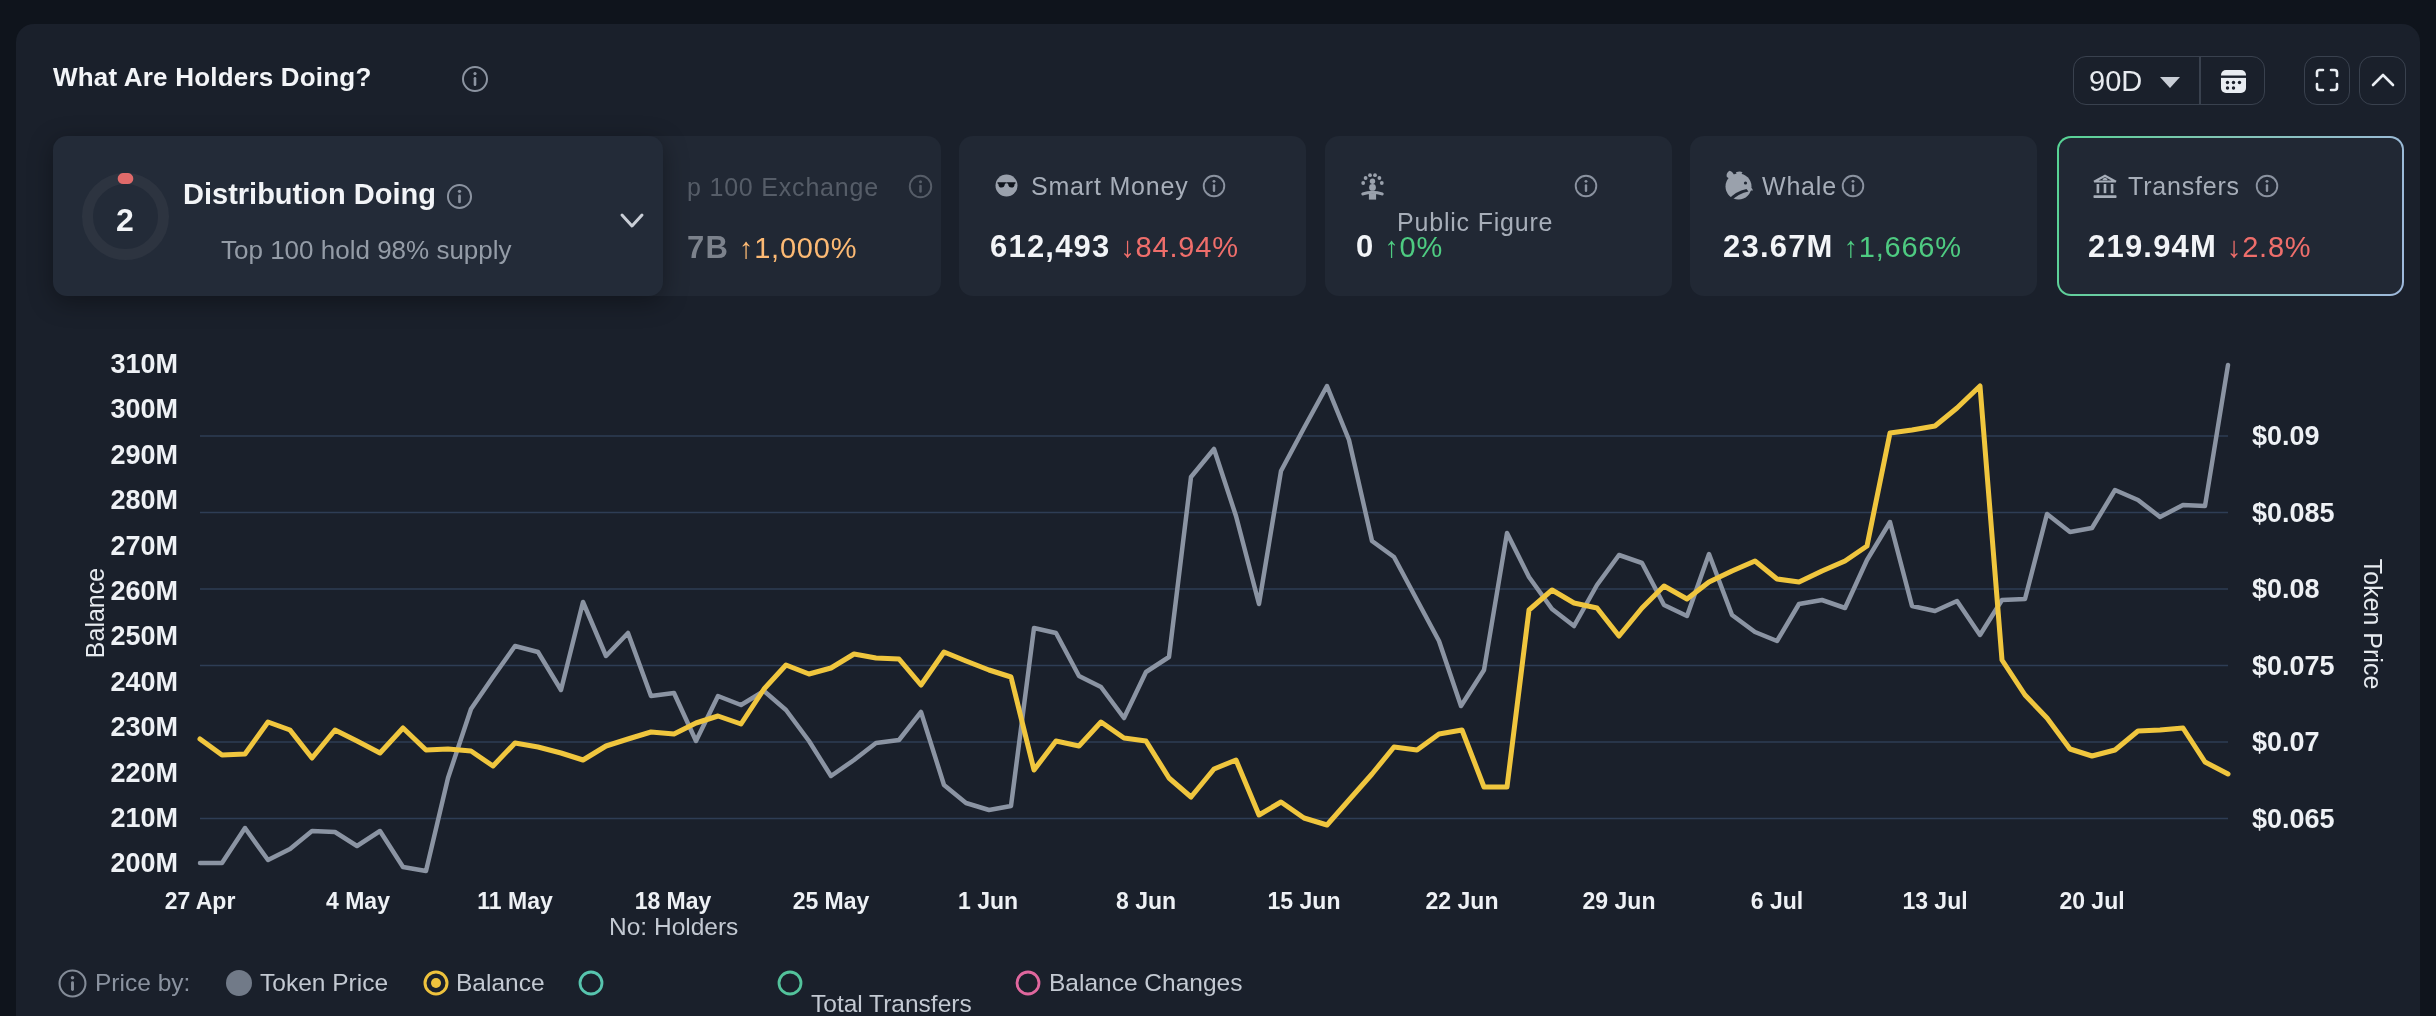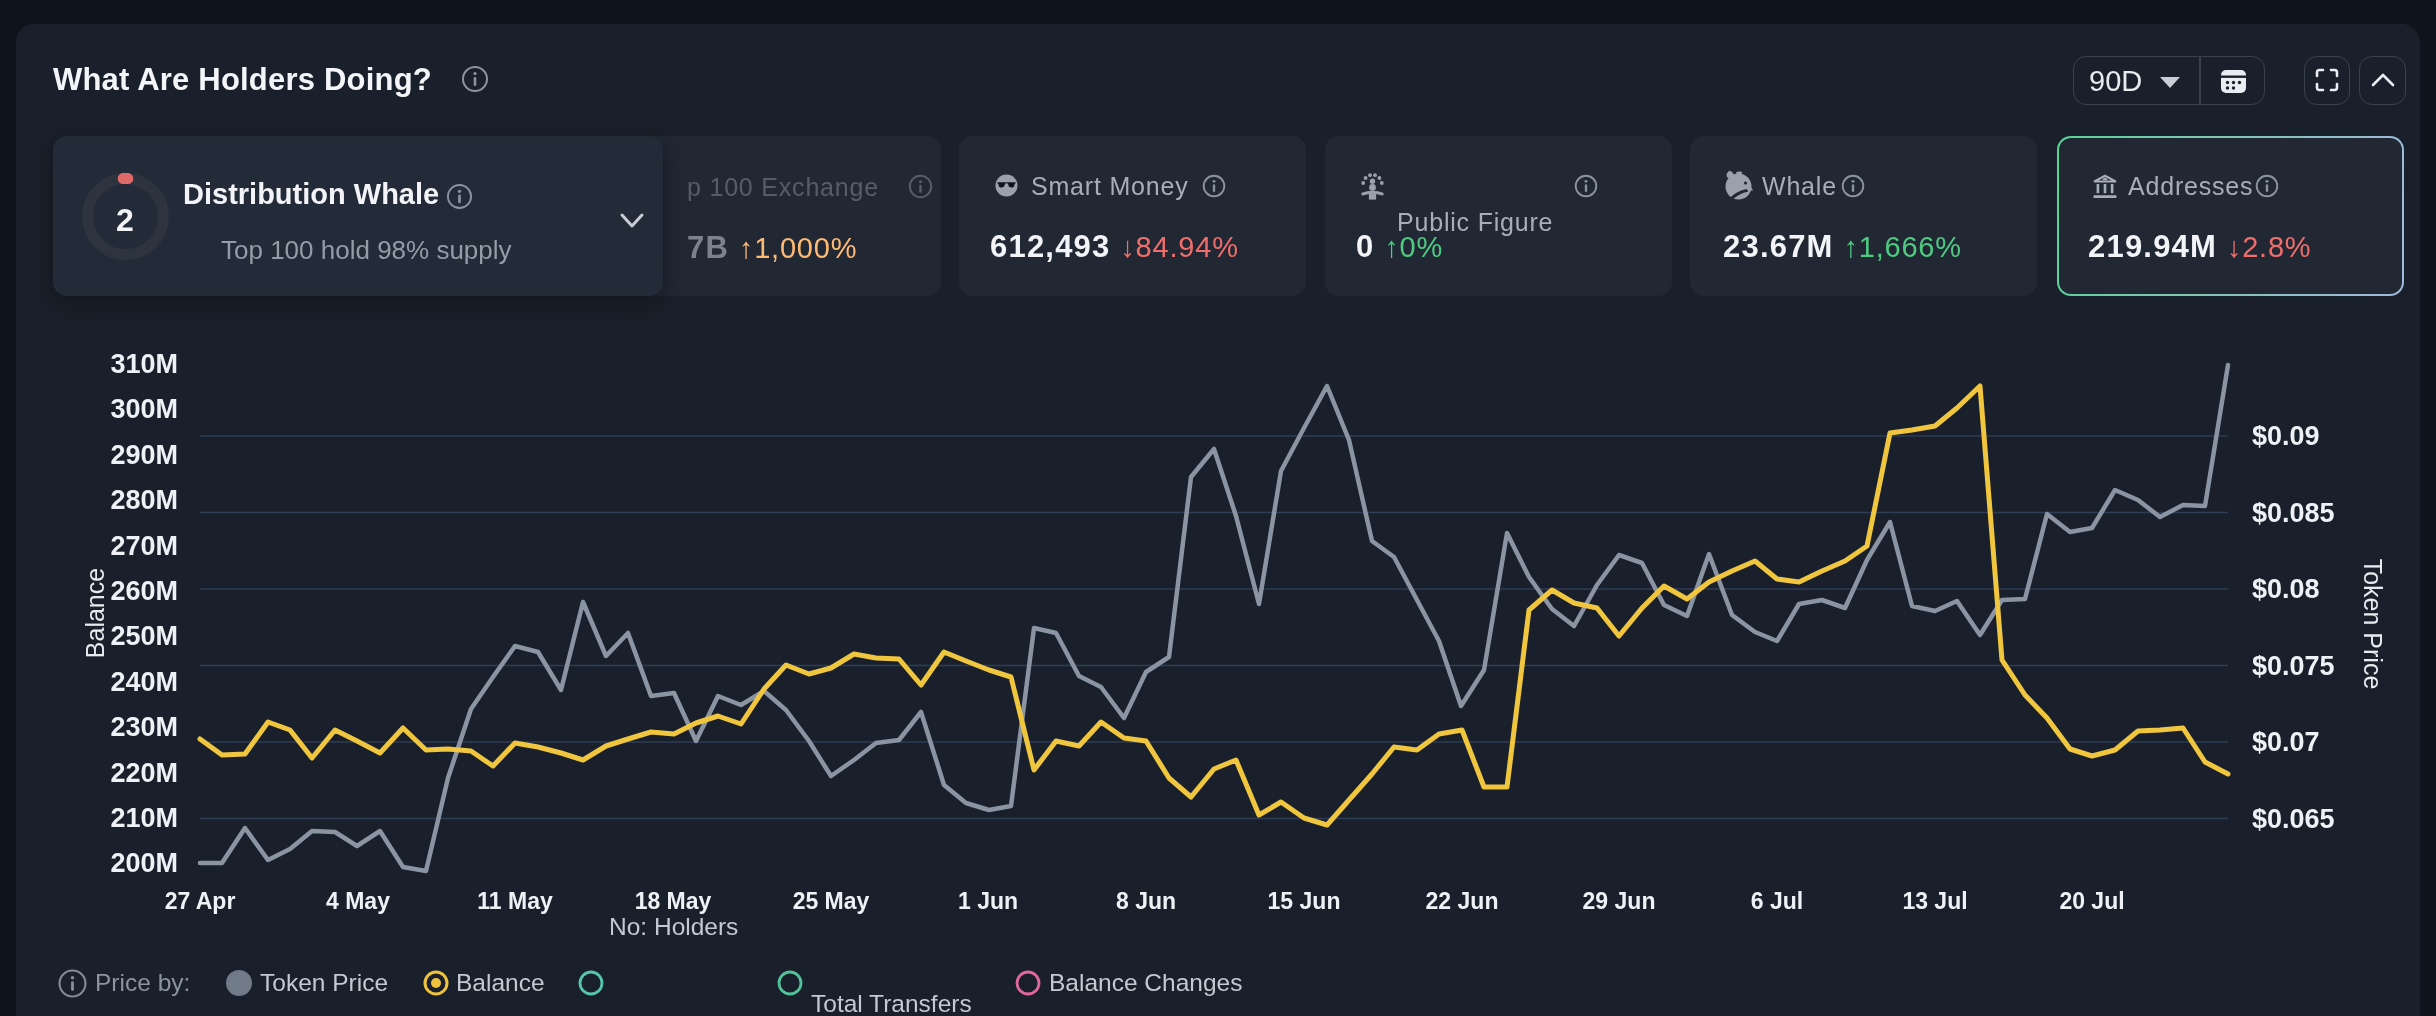--- a/index.html
+++ b/index.html
@@ -1,18 +1,18 @@
 <!DOCTYPE html>
 <html><head><meta charset="utf-8">
 <style>
   html,body{margin:0;padding:0;background:#0f141c;width:2436px;height:1016px;overflow:hidden;}
   *{box-sizing:border-box;font-family:"Liberation Sans",sans-serif;}
   .panel{position:absolute;left:16px;top:24px;width:2404px;height:1080px;background:#1a202b;border-radius:18px;}
   .abs{position:absolute;}
-  .h1{font-size:31px;font-weight:700;color:#f3f5f8;letter-spacing:.2px;}
+  .h1{font-size:26px;font-weight:700;color:#f3f5f8;letter-spacing:.2px;}
   .card{position:absolute;top:136px;height:160px;background:#212834;border-radius:14px;}
   .ctitle{font-size:25px;color:#a7aeb9;white-space:nowrap;letter-spacing:.8px;}
   .cval{font-size:31px;font-weight:700;color:#f2f4f7;white-space:nowrap;letter-spacing:1.2px;}
   .green{color:#4ecb81;font-weight:400;font-size:29px;letter-spacing:.8px;}
   .red{color:#ef6e6b;font-weight:400;font-size:29px;letter-spacing:.8px;}
   .ax{font-size:27px;fill:#eef1f5;font-weight:700;}
   .axb{font-size:23px;fill:#eef1f5;font-weight:700;}
   .axt{font-size:25px;fill:#e6eaef;font-weight:500;}
   .leg{font-size:24.5px;color:#c3c9d2;white-space:nowrap;}
   .btn{position:absolute;top:56px;height:49px;border:1.5px solid #39414e;border-radius:13px;background:transparent;}
@@ -64,21 +64,21 @@
     <rect x="12.6" y="12" width="2.8" height="9" rx="1.4" fill="#565d68"></rect>
   </svg>
 <div class="abs cval" style="left:687px;top:230px;color:#7c828c;">7B <span class="green" style="color:#fdba74;">↑1,000%</span></div>
 
 <div class="card" style="left:53px;width:610px;background:#232b38;box-shadow:0 6px 24px rgba(0,0,0,.35);"></div>
 <svg class="abs" style="left:78px;top:169px;" width="95" height="95" viewBox="0 0 95 95">
   <circle cx="47.5" cy="47.5" r="38" fill="none" stroke="#2d3440" stroke-width="11"></circle>
   <path d="M 45.18 9.57 A 38 38 0 0 1 49.82 9.57" fill="none" stroke="#e06a6a" stroke-width="11" stroke-linecap="round"></path>
 </svg>
 <div class="abs" style="left:95px;top:202px;width:60px;text-align:center;font-size:32px;font-weight:700;color:#f2f4f7;">2</div>
-<div class="abs" style="left:183px;top:178px;font-size:29px;font-weight:700;color:#f2f4f7;">Distribution Whale</div>
+<div class="abs" style="left:183px;top:178px;font-size:29px;font-weight:700;color:#f2f4f7;">Distribution Doing</div>
 <svg class="abs" style="left:446px;top:183px;" width="27" height="27" viewBox="0 0 28 28">
     <circle cx="14" cy="14" r="12" fill="none" stroke="#8b93a0" stroke-width="2"></circle>
     <circle cx="14" cy="8.6" r="1.7" fill="#8b93a0"></circle>
     <rect x="12.6" y="12" width="2.8" height="9" rx="1.4" fill="#8b93a0"></rect>
   </svg>
 <div class="abs" style="left:185px;top:235px;font-size:26px;color:#949ca7;margin-left:36px;">Top 100 hold 98% supply</div>
 <svg class="abs" style="left:619px;top:211px;" width="26" height="20" viewBox="0 0 26 20" fill="none" stroke="#c9ced6" stroke-width="3" stroke-linecap="round" stroke-linejoin="round">
     <path d="M3 4 L13 15 L23 4"></path>
   </svg>
 
@@ -134,21 +134,21 @@
 <div class="abs cval" style="left:1723px;top:229px;">23.67M <span class="green">↑1,666%</span></div>
 <div class="abs" style="left:2057px;top:136px;width:347px;height:160px;border-radius:14px;background:linear-gradient(#212834,#212834) padding-box,linear-gradient(100deg,#56d394,#7fc7b2 40%,#9fb9dc) border-box;border:2px solid transparent;"></div>
 <svg class="abs" style="left:2092px;top:173px;" width="26" height="26" viewBox="0 0 26 26" fill="#a7aeb9">
 <path d="M13 1.5 L24.5 7.8 L23.8 9.6 H2.2 L1.5 7.8 Z M13 4 L6.5 7.6 H19.5 Z" fill-rule="evenodd"></path>
 <path d="M10.5 6 L13 4.6 L15.5 6 L15 7.2 H11 Z"></path>
 <rect x="4.6" y="11" width="2.6" height="9.2"></rect>
     <rect x="11.7" y="11" width="2.6" height="9.2"></rect>
     <rect x="18.8" y="11" width="2.6" height="9.2"></rect>
 <rect x="1.5" y="22.3" width="23" height="2.6" rx="0.6"></rect>
 </svg>
-<div class="abs ctitle" style="left:2128px;top:172px;">Addresses</div>
+<div class="abs ctitle" style="left:2128px;top:172px;">Transfers</div>
 <svg class="abs" style="left:2255px;top:174px;" width="24" height="24" viewBox="0 0 28 28">
     <circle cx="14" cy="14" r="12" fill="none" stroke="#8b93a0" stroke-width="2.2"></circle>
     <circle cx="14" cy="8.6" r="1.7" fill="#8b93a0"></circle>
     <rect x="12.6" y="12" width="2.8" height="9" rx="1.4" fill="#8b93a0"></rect>
   </svg>
 <div class="abs cval" style="left:2088px;top:229px;">219.94M <span class="red">↓2.8%</span></div>
 
 <svg class="abs" style="left:0;top:0;" width="2436" height="1016" viewBox="0 0 2436 1016">
   <line x1="200" x2="2228" y1="436.0" y2="436.0" stroke="#2e3d55" stroke-width="1.3"></line>
     <line x1="200" x2="2228" y1="512.5" y2="512.5" stroke="#2e3d55" stroke-width="1.3"></line>

